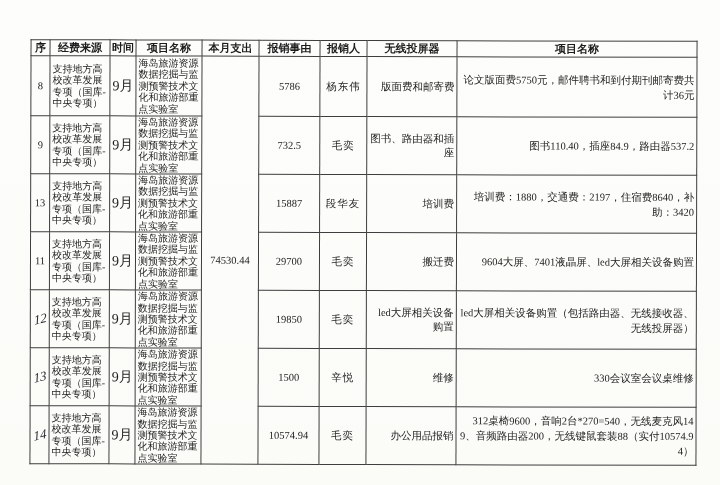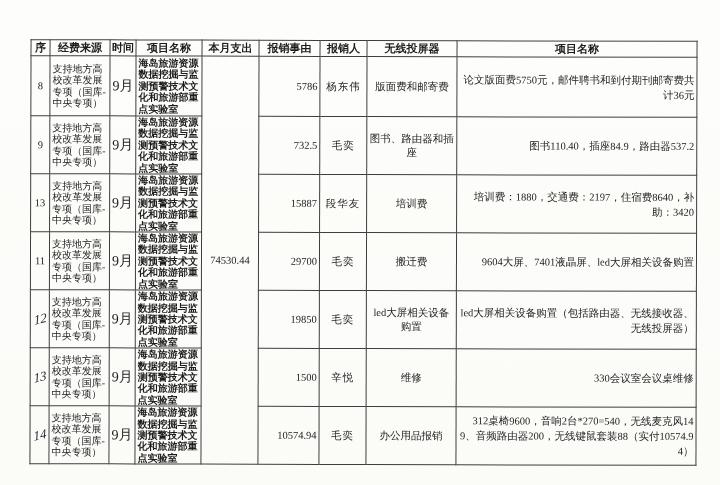--- a/index.html
+++ b/index.html
@@ -42,25 +42,25 @@
   
   tr.rh60 > td { height:59px; }
   tr.rh56 > td { height:55px; }
   tr.rh57 > td { height:56px; }
   tr.rh58 > td { height:57px; }
   tr.rh52 > td { height:51px; }
   
   td.c-seq    { text-align:center; font-size:10.5px; }
   td.c-source { font-size:10px; line-height:11.4px; text-align:left; padding:1px 3px; }
   td.c-time   { text-align:center; font-size:14px; }
-  td.c-project{ font-size:10px; line-height:11.4px; text-align:left; padding:1px 2px;font-weight:bold; }
+  td.c-project{ font-size:10px; line-height:11.4px; text-align:left; padding:1px 2px; }
   td.c-month  { text-align:center; font-size:10.5px; }
-  td.c-amount { text-align:right; font-size:10.5px; padding-right:4px; }
+  td.c-amount { text-align:center; font-size:10.5px; padding-right:4px; }
   td.c-person { text-align:center; font-size:10.5px; letter-spacing:1px;margin-left:44px; }
-  td.c-reason { font-size:10.5px; line-height:14px; text-align:center; padding:1px 3px; }
+  td.c-reason { font-size:10.5px; line-height:14px; text-align:right; padding:1px 3px; }
   td.c-desc   { font-size:10.5px; line-height:15px; text-align:right; padding:1px 5px; }
   
   .handwritten {
     display:inline-block;
     font-style:italic;
     font-size:13px;
     transform:rotate(-14deg) skewX(-8deg);
     color:#2a2a33;
   }
 </style>

